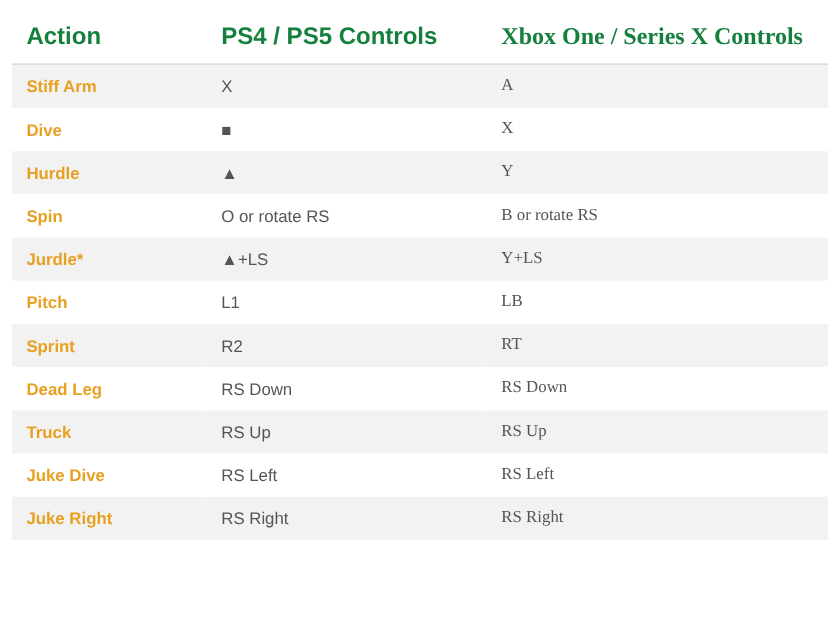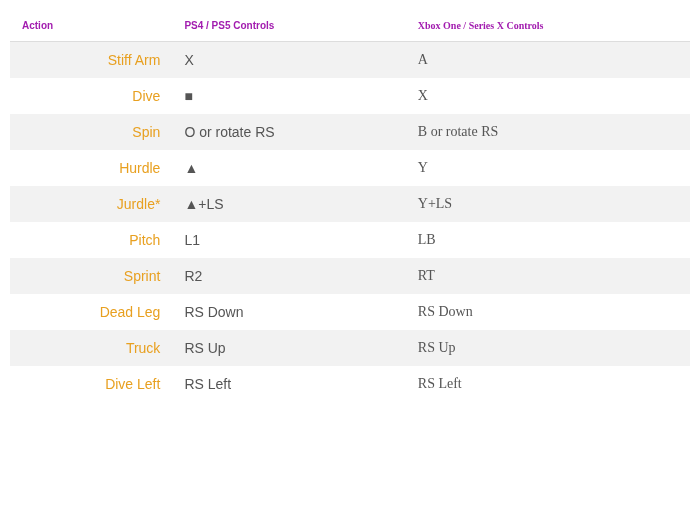--- a/index.html
+++ b/index.html
@@ -23,43 +23,42 @@
     }
 
     .table-container thead tr {
       background: #ffffff;
     }
 
     .table-container th {
       text-align: left;
       padding: 10px 12px;
       font-weight: bold;
-      font-size: 10px;
-      color: #a21caf;
+      font-size: 20px;
+      color: #15803d;
       border-bottom: 1px solid #dddddd;
     }
 
     .table-container td {
       padding: 10px 12px;
       font-size: 14px;
       color: #555555;
     }
 
     .table-container tbody tr:nth-child(odd) {
       background: #f2f2f2;
     }
 
     .table-container tbody tr:nth-child(even) {
       background: #ffffff;
     }
 
     .action-cell {
       color: #e8a020 !important;
-      font-weight: normal;
-      text-align: right;
+      font-weight: bold;
     }
 
     .col-action {
       width: 160px;
     }
 
     .col-ps4 {
       width: 230px;
     }
 
@@ -84,28 +83,28 @@
         <td class="action-cell col-action">Stiff Arm</td>
         <td class="col-ps4">X</td>
         <td class="col-xbox">A</td>
       </tr>
       <tr>
         <td class="action-cell col-action">Dive</td>
         <td class="col-ps4">■</td>
         <td class="col-xbox">X</td>
       </tr>
       <tr>
+        <td class="action-cell col-action">Hurdle</td>
+        <td class="col-ps4">▲</td>
+        <td class="col-xbox">Y</td>
+      </tr>
+      <tr>
         <td class="action-cell col-action">Spin</td>
         <td class="col-ps4">O or rotate RS</td>
         <td class="col-xbox">B or rotate RS</td>
-      </tr>
-      <tr>
-        <td class="action-cell col-action">Hurdle</td>
-        <td class="col-ps4">▲</td>
-        <td class="col-xbox">Y</td>
       </tr>
       <tr>
         <td class="action-cell col-action">Jurdle*</td>
         <td class="col-ps4">▲+LS</td>
         <td class="col-xbox">Y+LS</td>
       </tr>
       <tr>
         <td class="action-cell col-action">Pitch</td>
         <td class="col-ps4">L1</td>
         <td class="col-xbox">LB</td>
@@ -119,18 +118,23 @@
         <td class="action-cell col-action">Dead Leg</td>
         <td class="col-ps4">RS Down</td>
         <td class="col-xbox">RS Down</td>
       </tr>
       <tr>
         <td class="action-cell col-action">Truck</td>
         <td class="col-ps4">RS Up</td>
         <td class="col-xbox">RS Up</td>
       </tr>
       <tr>
-        <td class="action-cell col-action">Dive Left</td>
+        <td class="action-cell col-action">Juke Dive</td>
         <td class="col-ps4">RS Left</td>
         <td class="col-xbox">RS Left</td>
+      </tr>
+      <tr>
+        <td class="action-cell col-action">Juke Right</td>
+        <td class="col-ps4">RS Right</td>
+        <td class="col-xbox">RS Right</td>
       </tr>
     </tbody>
 </table>
 
 </body></html>

